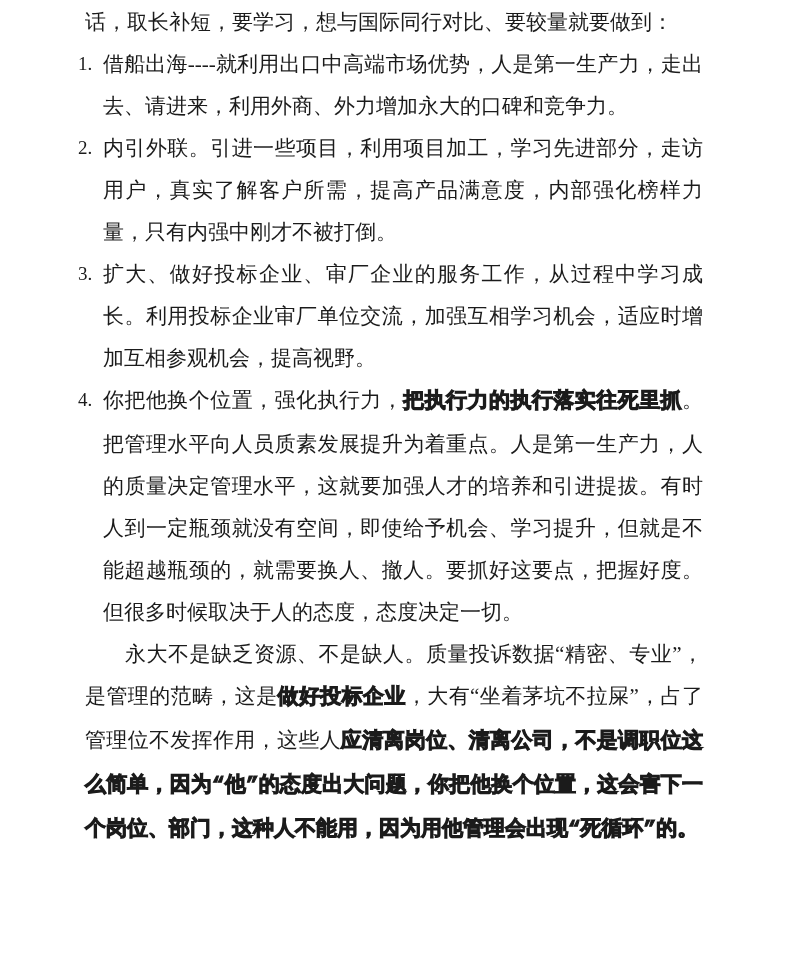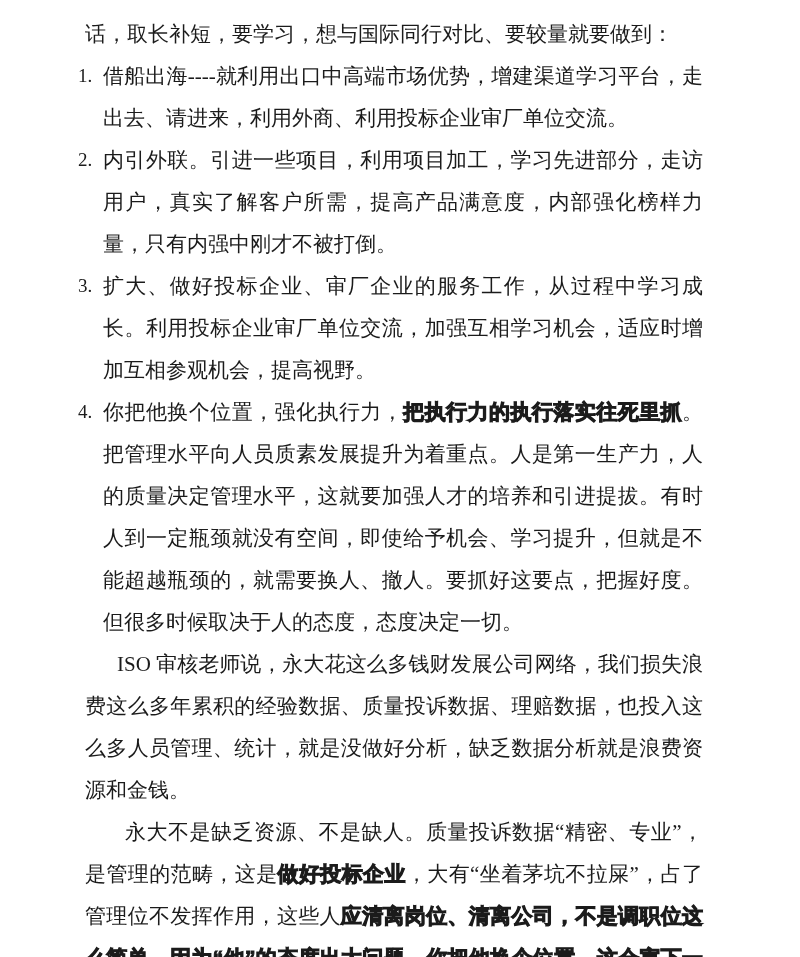--- a/index.html
+++ b/index.html
@@ -9,21 +9,21 @@
   }
   body {
     width: 800px;
     height: 957px;
     overflow: hidden;
   }
   .page {
     box-sizing: border-box;
     width: 800px;
     height: 957px;
-    padding: 13px 97px 0 85px;
+    padding: 1px 97px 0 85px;
     font-family: "Liberation Serif", "DejaVu Serif", serif;
     font-size: 21px;
     line-height: 42px;
     color: #1b1b1b;
     text-align: justify;
   }
   p.intro {
     margin: 0;
   }
   ol.numlist {
@@ -44,35 +44,34 @@
     font-size: 19px;
     text-align: left;
   }
   .paras p {
     margin: 0;
     text-align: justify;
   }
   .paras p.indent-a { text-indent: 32px; }
   .paras p.indent-b { text-indent: 40px; }
   .b {
-    font-family: Liberation Sans, sans-serif;
+    font-family: Liberation Mono, monospace;
     font-weight: 900;
     -webkit-text-stroke: 1px currentColor;
   }
 </style>
 </head>
 <body>
 
 <div class="page">
   <p class="intro">话，取长补短，要学习，想与国际同行对比、要较量就要做到：</p>
 
   <ol class="numlist" id="numlist">
-      <li><span class="num">1.</span><span><span>借船出海----就利用出口中高端市场优势，增建渠道学习平台，走出去、请进来，利用外商、利用投标企业审厂单位交流。</span></span></li>
+      <li><span class="num">1.</span><span><span>借船出海----就利用出口中高端市场优势，人是第一生产力，走出去、请进来，利用外商、外力增加永大的口碑和竞争力。</span></span></li>
       <li><span class="num">2.</span><span><span>内引外联。引进一些项目，利用项目加工，学习先进部分，走访用户，真实了解客户所需，提高产品满意度，内部强化榜样力量，只有内强中刚才不被打倒。</span></span></li>
       <li><span class="num">3.</span><span><span>扩大、做好投标企业、审厂企业的服务工作，从过程中学习成长。利用投标企业审厂单位交流，加强互相学习机会，适应时增加互相参观机会，提高视野。</span></span></li>
       <li><span class="num">4.</span><span><span>你把他换个位置，强化执行力，</span><span class="b">把执行力的执行落实往死里抓</span><span>。把管理水平向人员质素发展提升为着重点。人是第一生产力，人的质量决定管理水平，这就要加强人才的培养和引进提拔。有时人到一定瓶颈就没有空间，即使给予机会、学习提升，但就是不能超越瓶颈的，就需要换人、撤人。要抓好这要点，把握好度。但很多时候取决于人的态度，态度决定一切。</span></span></li>
     </ol>
 
   <div class="paras" id="paras">
-      <p class="indent-a"><span>ISO 审核老师说，永大花这么多钱财发展公司网络，我们损失浪费这么多年累积的经验数据、质量投诉数据、理赔数据，也投入这么多人员管理、统计，就是没做好分析，缺乏数据分析就是浪费资源和金钱。</span></p>
       <p class="indent-b"><span>永大不是缺乏资源、不是缺人。质量投诉数据“精密、专业”，是管理的范畴，这是</span><span class="b">做好投标企业</span><span>，大有“坐着茅坑不拉屎”，占了管理位不发挥作用，这些人</span><span class="b">应清离岗位、清离公司，不是调职位这么简单，因为“他”的态度出大问题，你把他换个位置，这会害下一个岗位、部门，这种人不能用，因为用他管理会出现“死循环”的。</span></p>
     </div>
 </div>
 
 </body></html>

